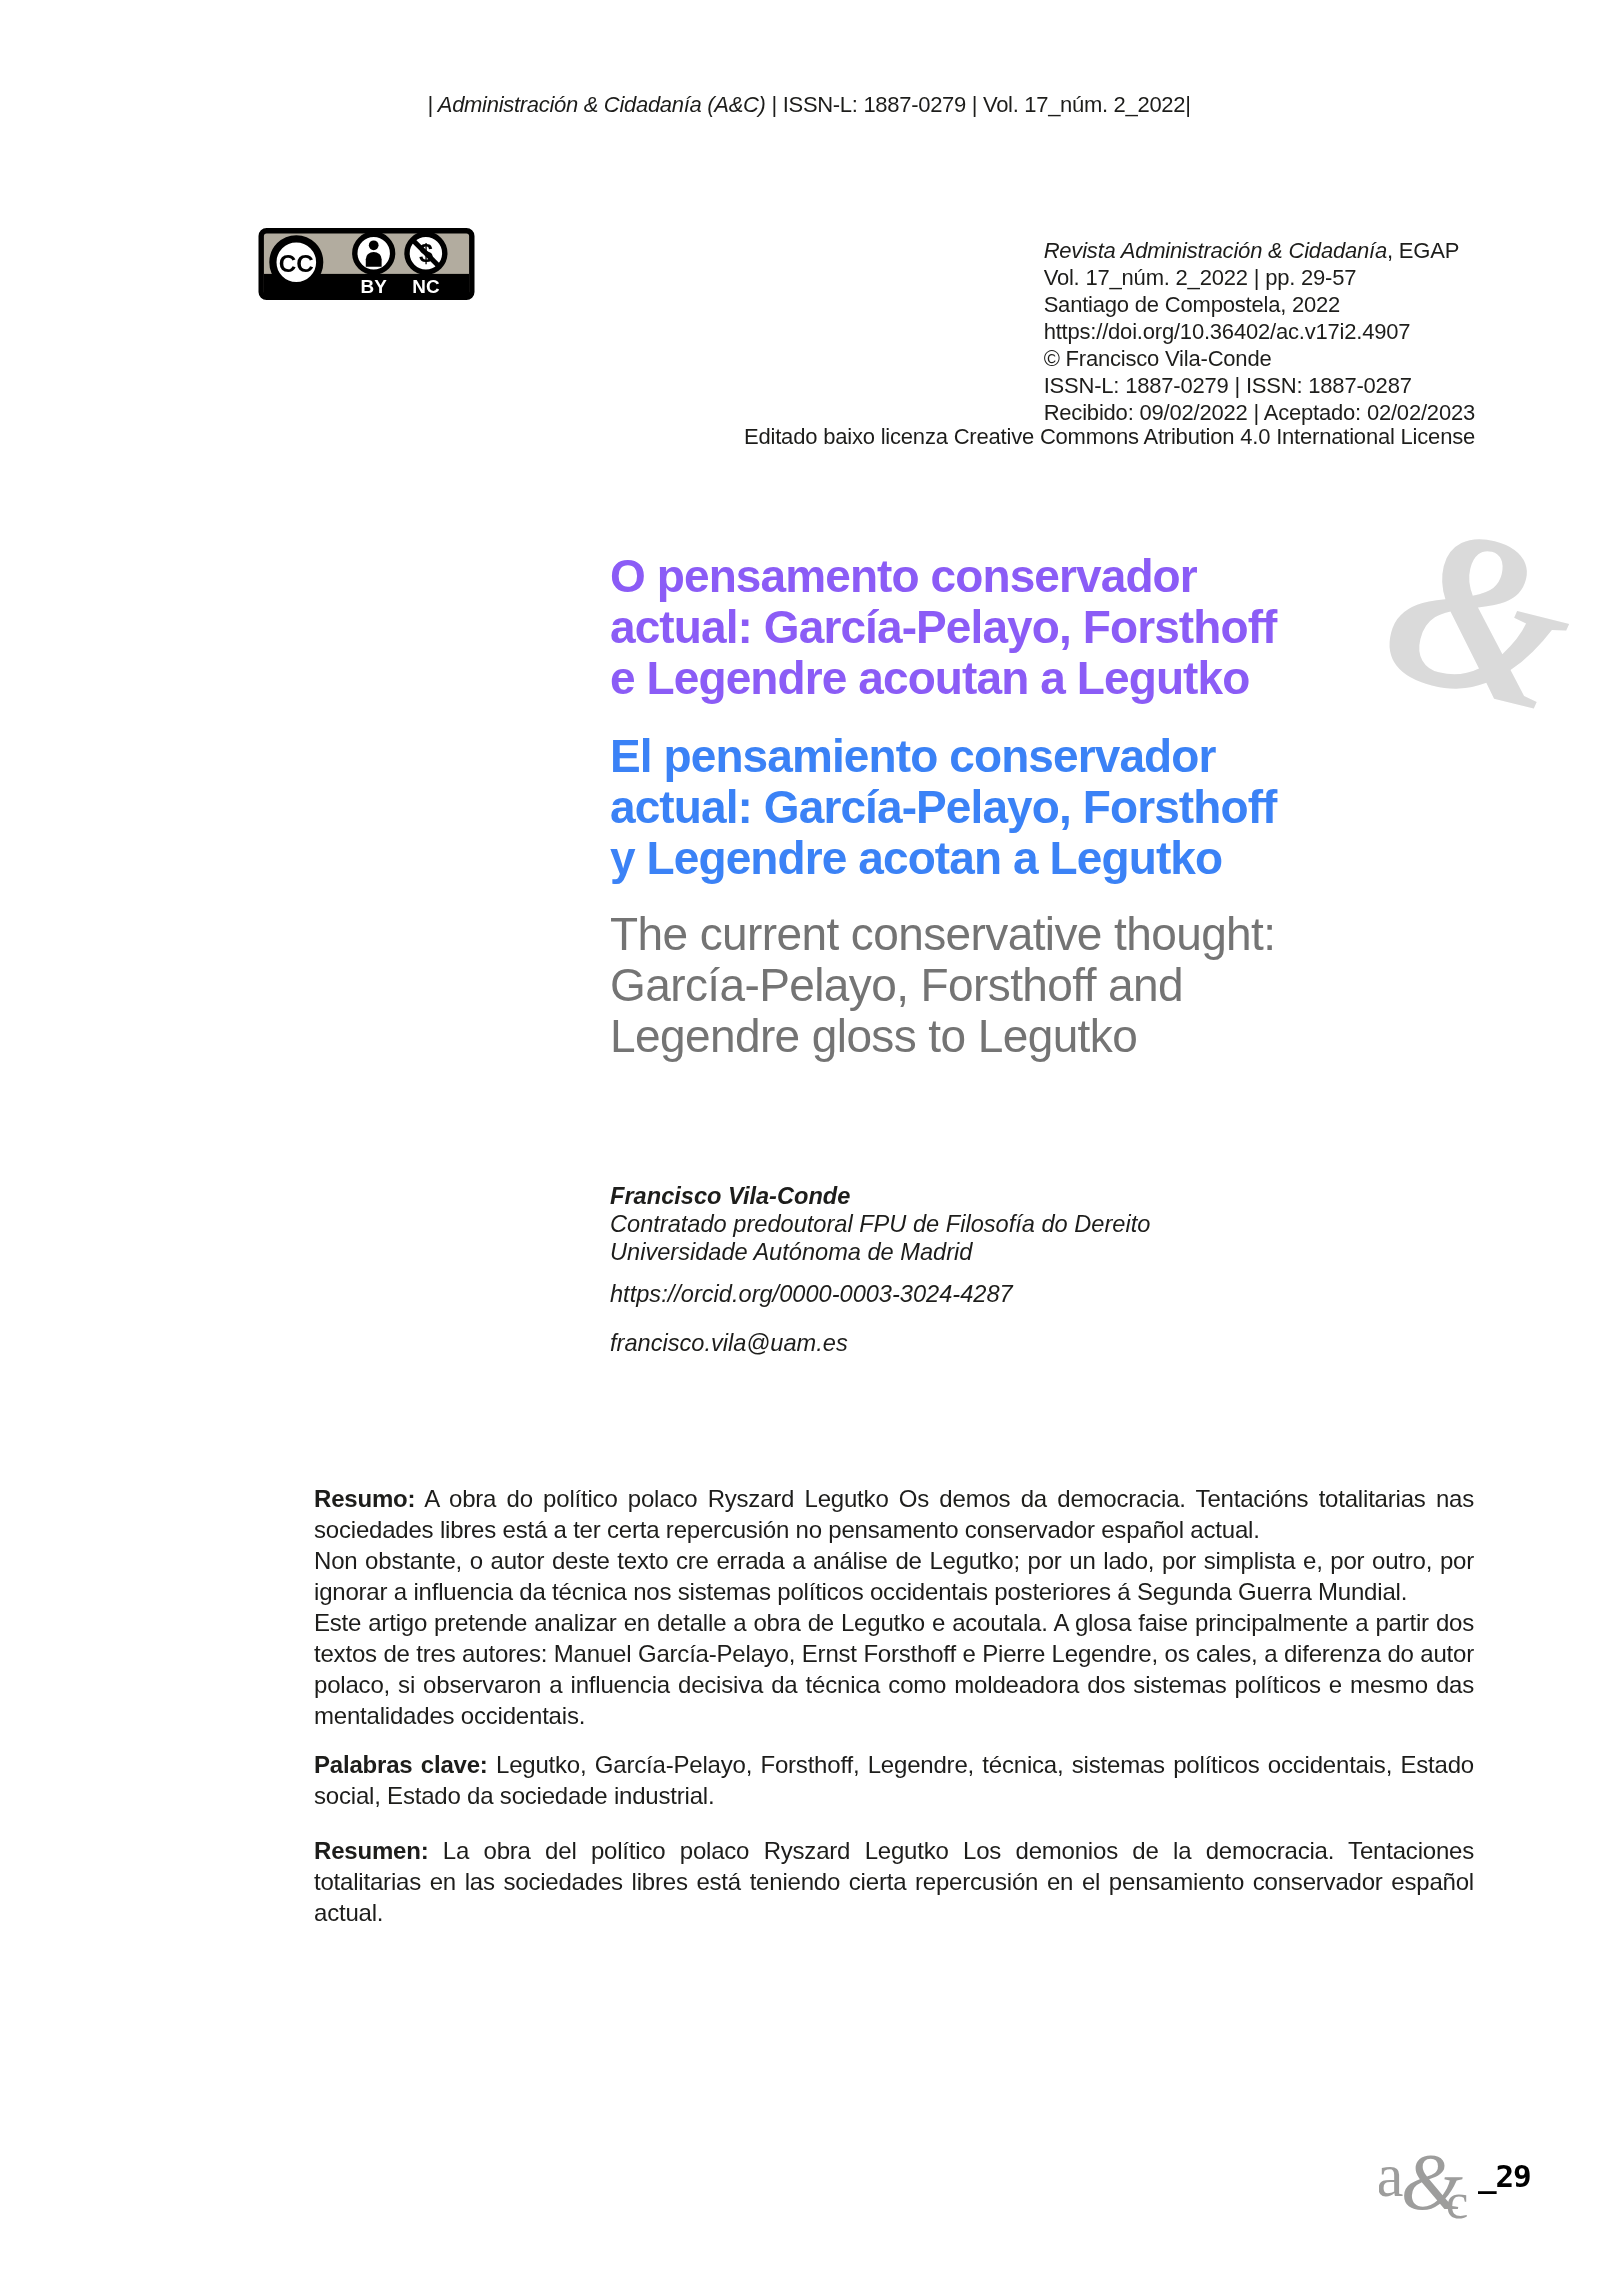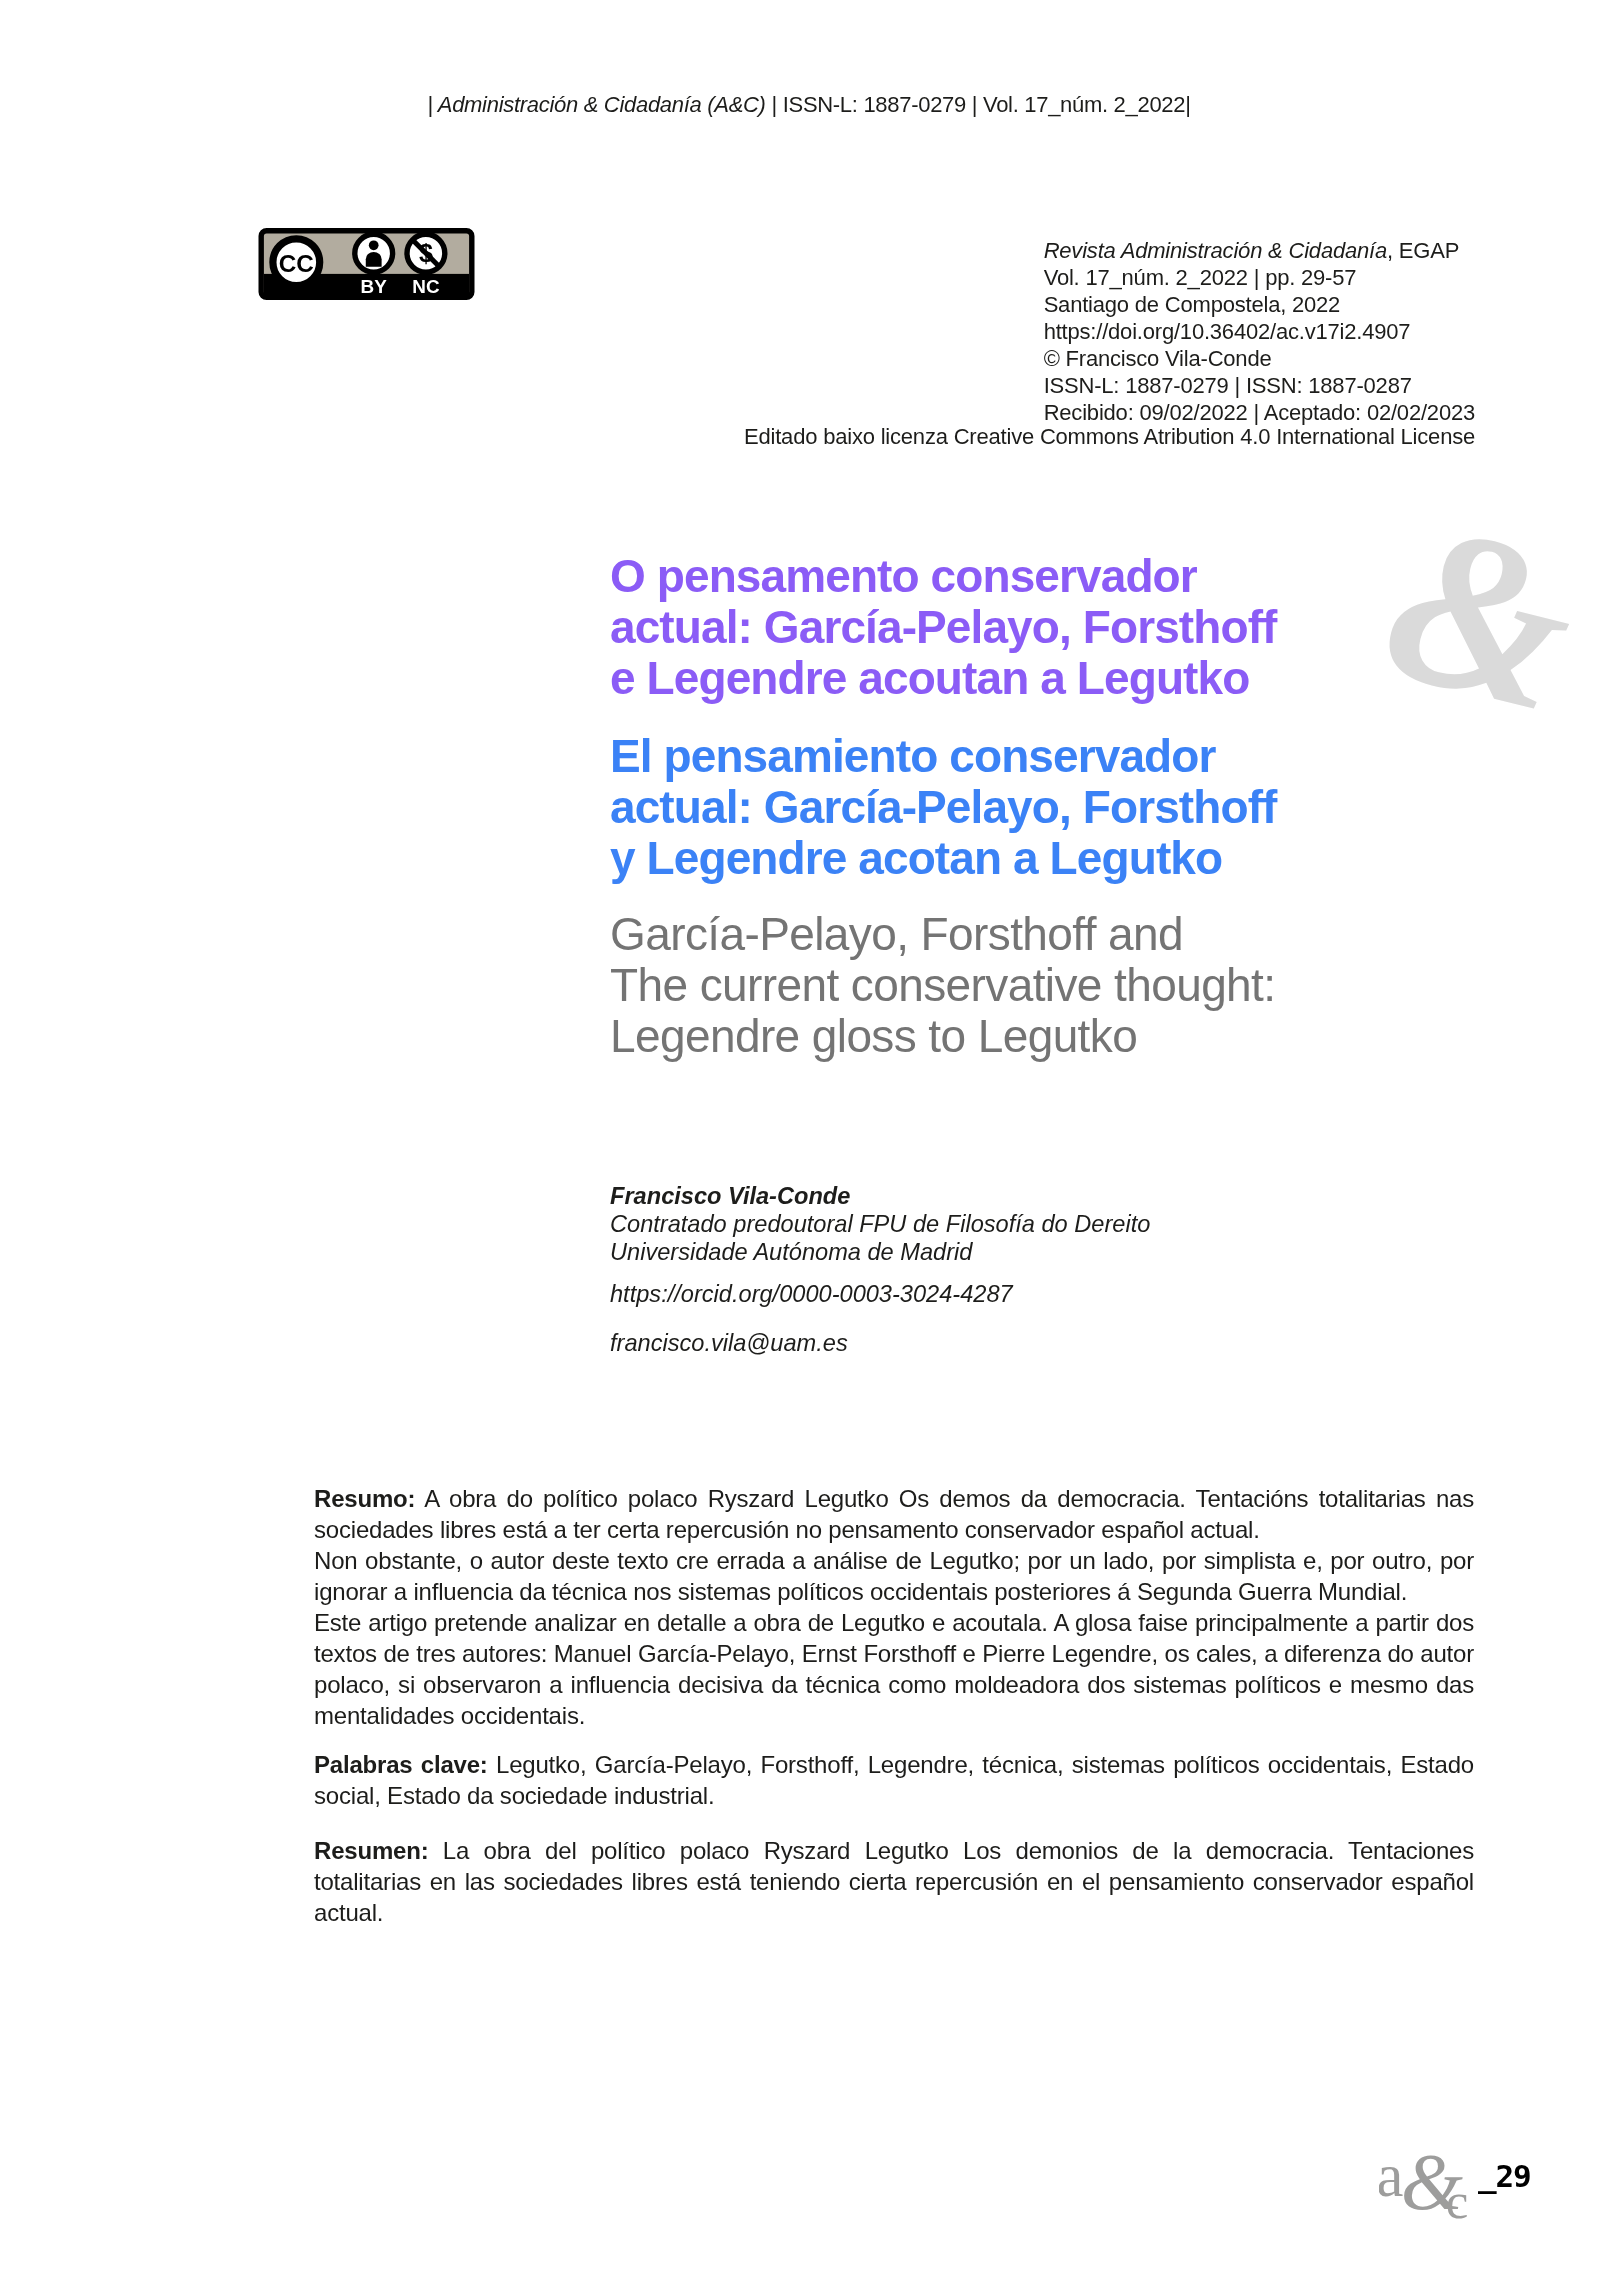--- a/index.html
+++ b/index.html
@@ -107,22 +107,22 @@
     <div>O pensamento conservador</div>
     <div>actual: García-Pelayo, Forsthoff</div>
     <div>e Legendre acoutan a Legutko</div>
   </div>
   <div class="title title-es">
     <div>El pensamiento conservador</div>
     <div>actual: García-Pelayo, Forsthoff</div>
     <div>y Legendre acotan a Legutko</div>
   </div>
   <div class="title title-en">
+    <div>The current conservative thought:</div>
     <div>García-Pelayo, Forsthoff and</div>
-    <div>The current conservative thought:</div>
     <div>Legendre gloss to Legutko</div>
   </div>
 
   <div class="author">
     <div class="name">Francisco Vila-Conde</div>
     <div>Contratado predoutoral FPU de Filosofía do Dereito</div>
     <div>Universidade Autónoma de Madrid</div>
     <div class="orcid"><span class="linklike">https://orcid.org/0000-0003-3024-4287</span></div>
     <div class="email"><span class="linklike">francisco.vila@uam.es</span></div>
   </div>

